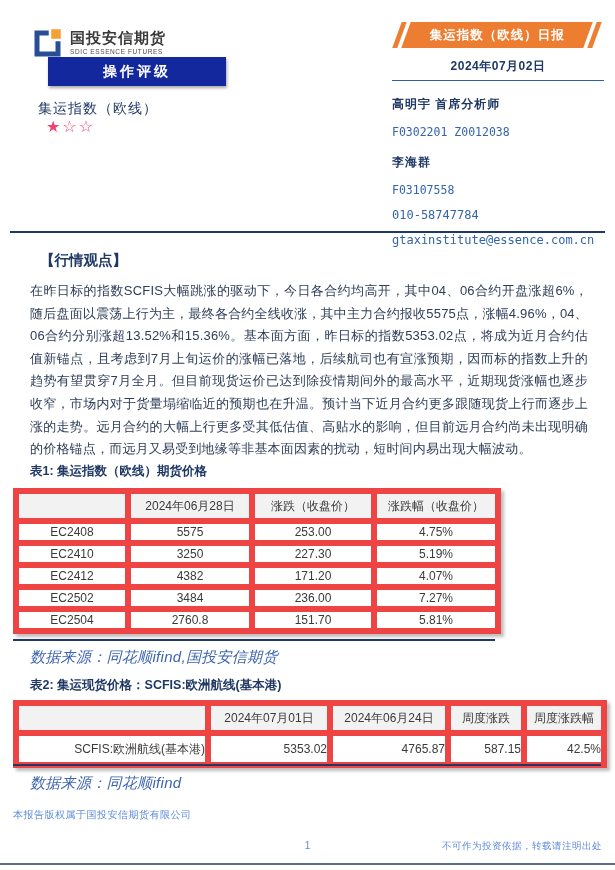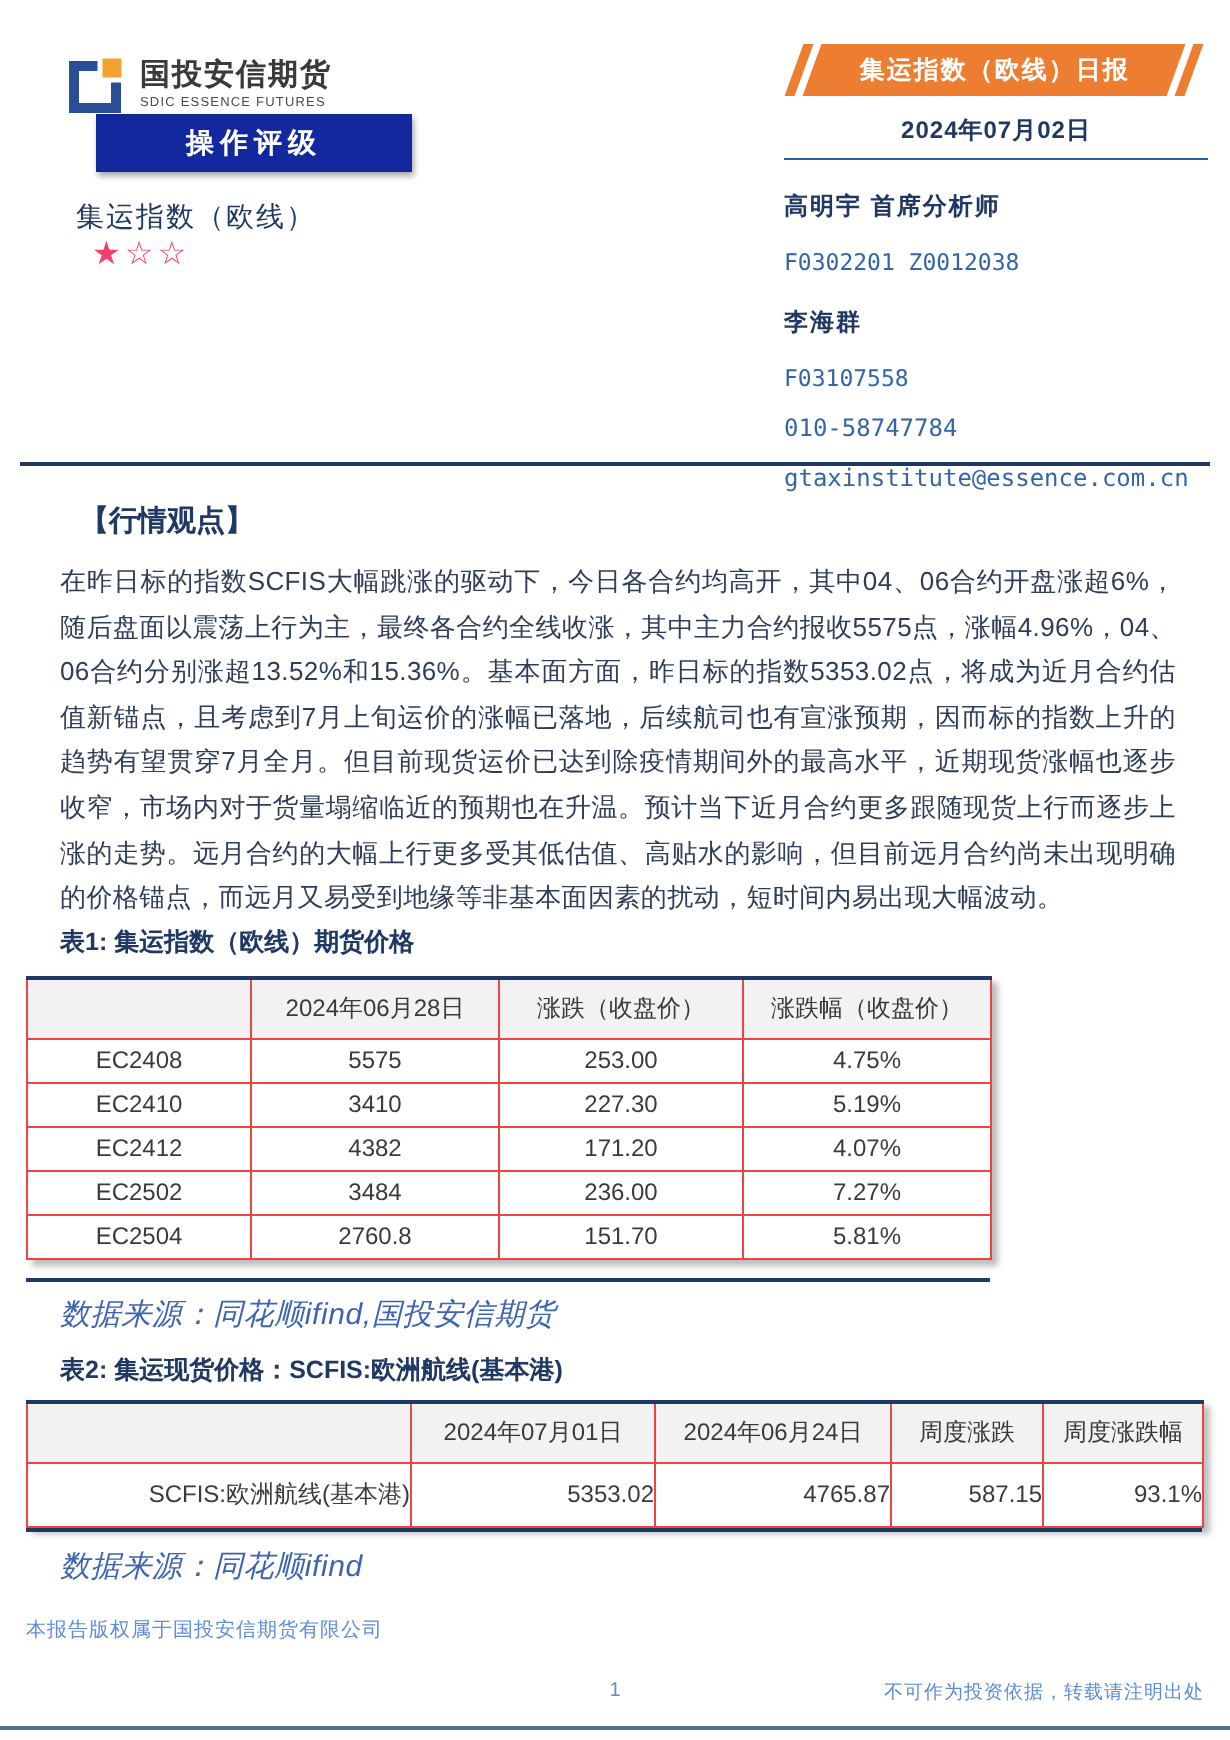--- a/index.html
+++ b/index.html
@@ -5,21 +5,21 @@
   * { margin:0; padding:0; box-sizing:border-box; }
   html,body { width:615px; height:870px; background:#ffffff; }
   body { font-family:"Liberation Sans", sans-serif; }
   .page { position:relative; width:615px; height:870px; background:#fff; overflow:hidden; }
 
   
   .logo { position:absolute; left:34px; top:26px; display:flex; align-items:center; gap:6px; }
   .logo-text-zh { font-size:15px; color:#3a3a3a; font-weight:600; letter-spacing:1px; line-height:18px; }
   .logo-text-en { font-size:6.5px; color:#4a4a4a; letter-spacing:0.6px; margin-top:1px; }
 
-  .rating-box { position:absolute; left:48px; top:57px; width:158px; height:29px;
+  .rating-box { position:absolute; left:48px; top:57px; width:178px; height:29px;
     background:#12289c; color:#fff; font-size:14px; font-weight:bold; letter-spacing:3px;
     display:flex; align-items:center; justify-content:center;
     box-shadow:1px 2px 3px rgba(0,0,0,0.35); }
 
   .product-title { position:absolute; left:38px; top:100px; font-size:14px; font-weight:normal;
     color:#1f3864; letter-spacing:1px; }
   .rating-stars { position:absolute; left:46px; top:117px; font-size:16px; color:#f4406f; letter-spacing:2px; }
 
   
   .right-col { position:absolute; left:392px; top:22px; width:212px; }
@@ -46,21 +46,21 @@
   .paragraph { position:absolute; left:30px; top:280px; width:558px; font-size:13px; line-height:22.6px;
     color:#2e3d58; text-align:justify; text-indent:0; letter-spacing:0.2px; }
 
   
   .tbl-title { position:absolute; left:30px; font-size:12.5px; font-weight:bold; color:#1f3864; }
   .t1-title { top:463px; }
   .t2-title { top:677px; }
 
   table.rtable { position:absolute; left:13px; border-collapse:collapse; table-layout:fixed;
     background:#fff; box-shadow:3px 3px 3px rgba(110,110,110,0.45); }
-  table.rtable th, table.rtable td { border:1px solid #ef4444; text-align:center; font-weight:normal;
+  table.rtable th, table.rtable td { border:6px solid #ef4444; text-align:center; font-weight:normal;
     color:#3a3a3a; font-size:12px; overflow:hidden; white-space:nowrap; }
   table.rtable thead th { background:#f2f2f2; height:30px; }
   table.rtable tbody td { background:#fff; }
 
   .table1 { top:488px; width:482px; border-top:2.5px solid #1f3864; }
   .table1 tbody td { height:22px; }
   .table2 { top:700px; width:588px; border-top:2.5px solid #1f3864; }
   .table2 tbody td { height:32px;text-align:right; }
 
   .sep-line { position:absolute; height:1.8px; background:#1f3864; }
@@ -144,21 +144,21 @@
     </thead>
     <tbody>
       <tr>
         <td>EC2408</td>
         <td>5575</td>
         <td>253.00</td>
         <td>4.75%</td>
       </tr>
       <tr>
         <td>EC2410</td>
-        <td>3410</td>
+        <td>3250</td>
         <td>227.30</td>
         <td>5.19%</td>
       </tr>
       <tr>
         <td>EC2412</td>
         <td>4382</td>
         <td>171.20</td>
         <td>4.07%</td>
       </tr>
       <tr>
@@ -195,21 +195,21 @@
         <th>周度涨跌</th>
         <th>周度涨跌幅</th>
       </tr>
     </thead>
     <tbody>
       <tr>
         <td>SCFIS:欧洲航线(基本港)</td>
         <td>5353.02</td>
         <td>4765.87</td>
         <td>587.15</td>
-        <td>93.1%</td>
+        <td>42.5%</td>
       </tr>
     </tbody>
   </table>
   <div class="sep-line t2-sep"></div>
   <div class="source-note src2">数据来源：同花顺ifind</div>
 
   <div class="footer-left">本报告版权属于国投安信期货有限公司</div>
   <div class="footer-page">1</div>
   <div class="footer-right">不可作为投资依据，转载请注明出处</div>
   <div class="bottom-line"></div>

